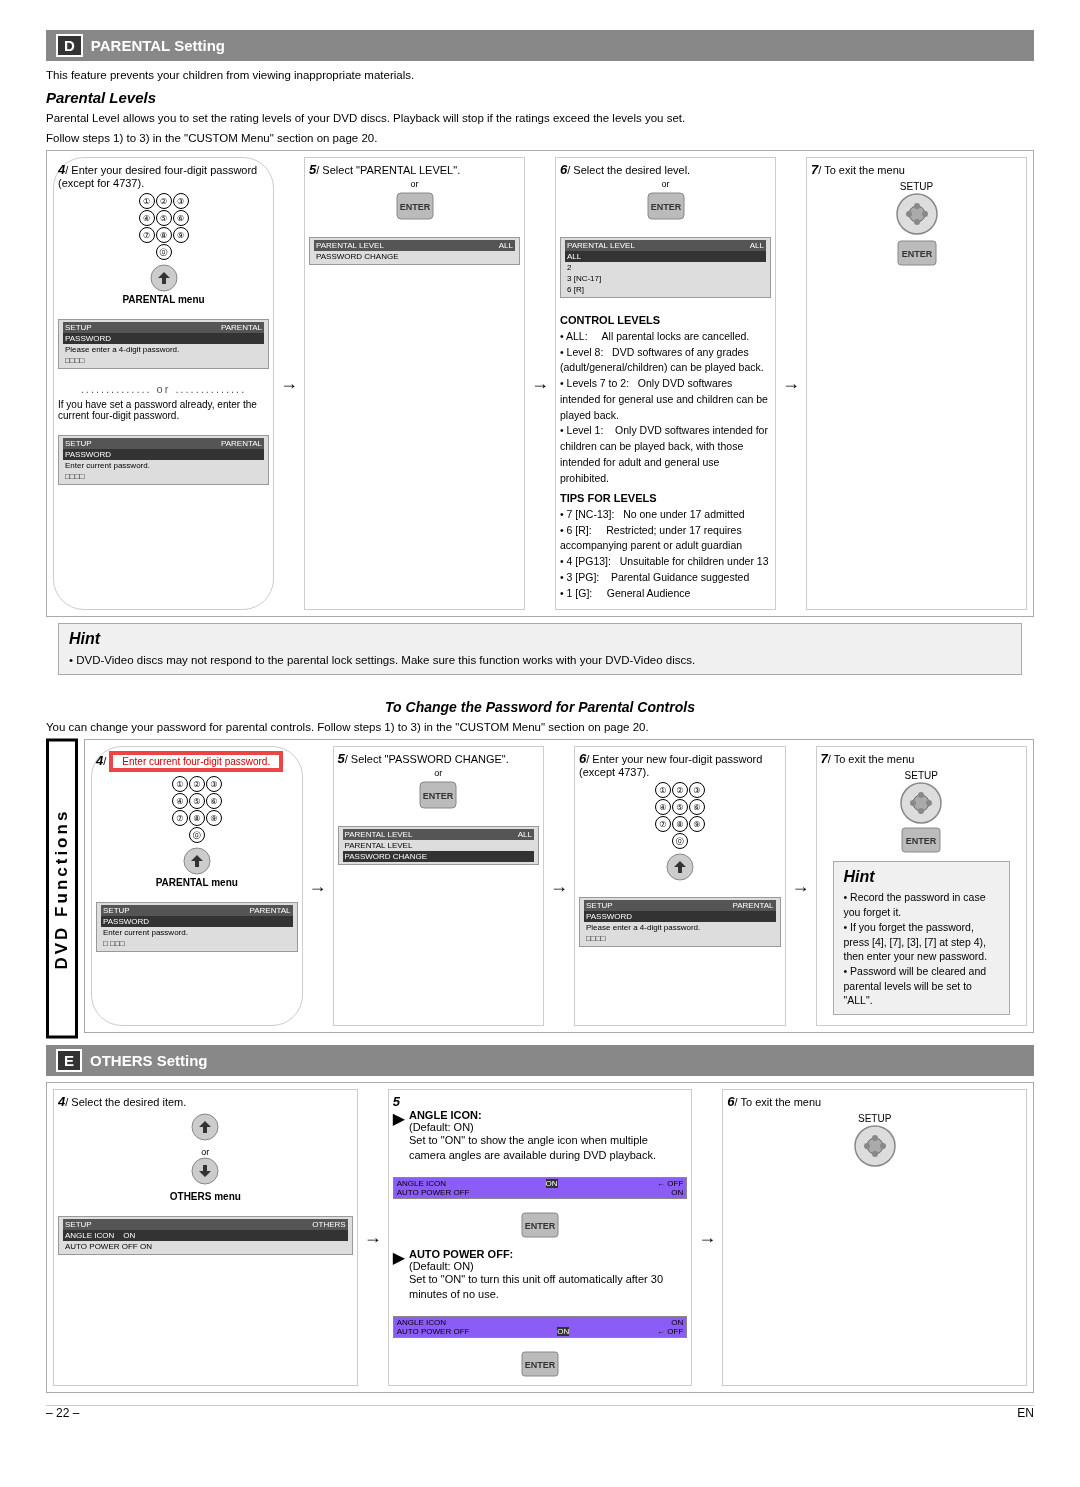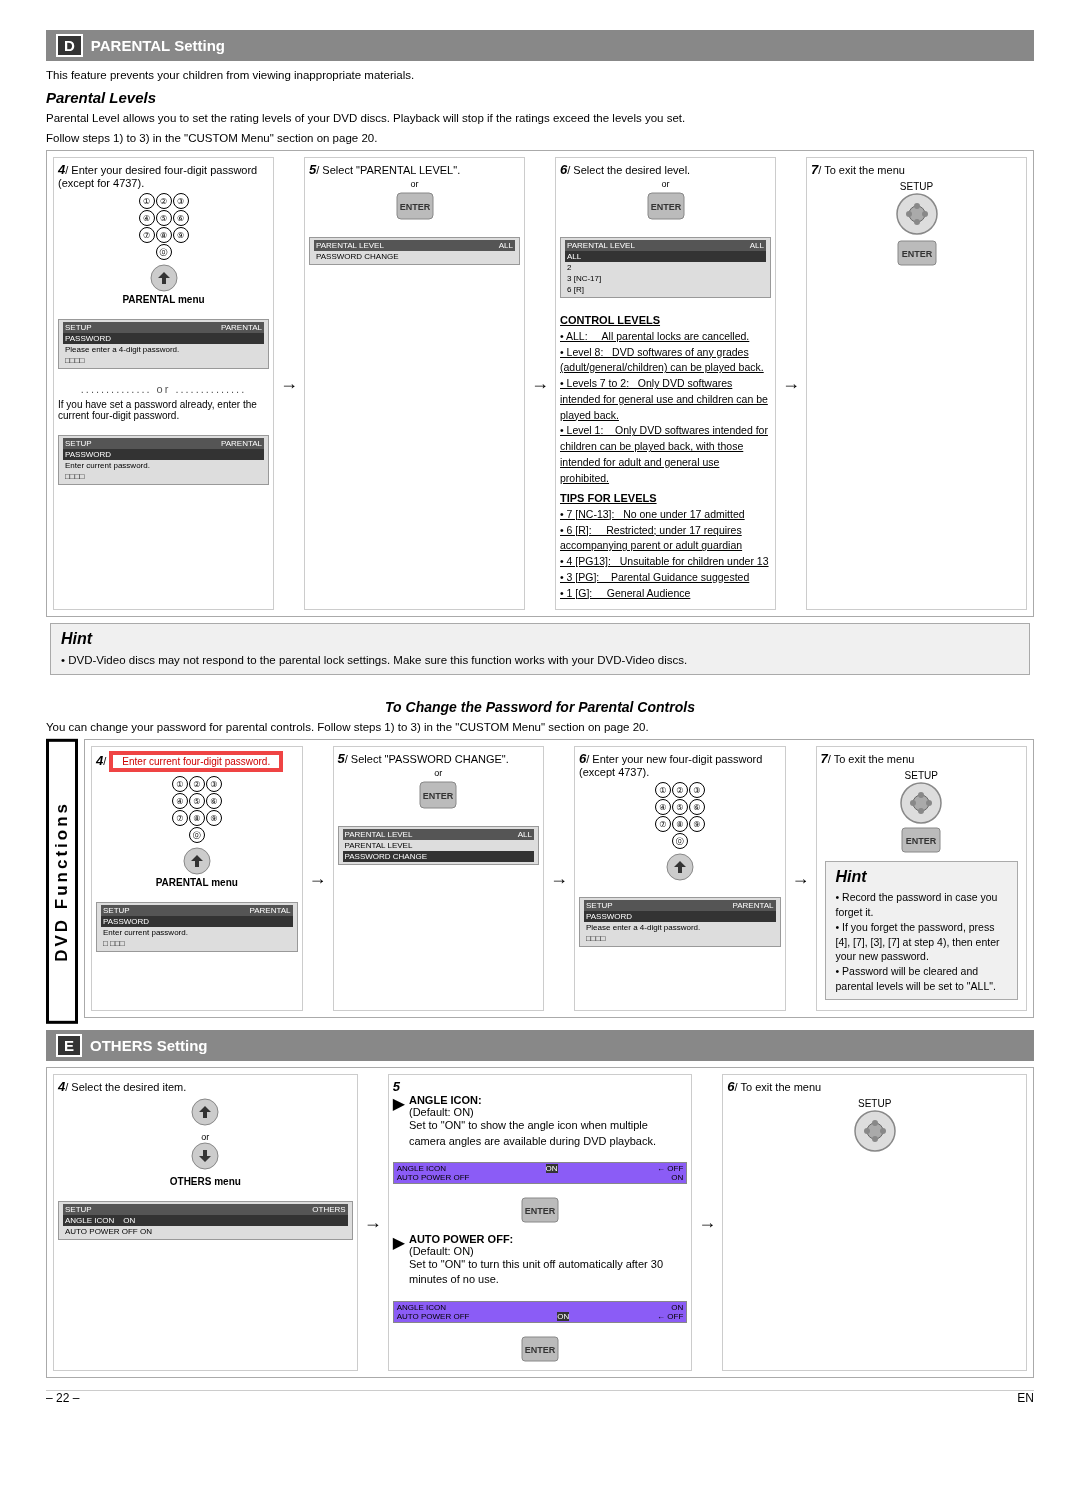--- a/index.html
+++ b/index.html
@@ -122,33 +122,32 @@
     .screen-mock .highlight {
       background: #333;
       color: #fff;
     }
 
     
     .control-levels {
       font-size: 11px;
       margin: 4px 0;
       line-height: 1.5;
-      text-decoration: underline;
     }
     .control-levels .bold-label {
       font-weight: bold;
       font-size: 11px;
     }
 
     
     .hint-box {
       background: #f0f0f0;
       border: 1px solid #aaa;
       padding: 6px 10px;
-      margin: 6px 4px;
+      margin: 6px 12px;
     }
     .hint-box .hint-title {
       font-style: italic;
       font-weight: bold;
       font-size: 16px;
       margin-bottom: 4px;
     }
     .hint-box p {
       font-size: 11.5px;
       line-height: 1.4;
@@ -177,20 +176,21 @@
       text-align: center;
       font-size: 11px;
       color: #555;
       letter-spacing: 2px;
       margin: 4px 0;
     }
 
     .step4-col {
       width: 200px;
       min-width: 200px;
+      border-radius: 31px;
     }
     .step5-col {
       width: 140px;
       min-width: 140px;
     }
     .step6-col {
       flex: 1;
     }
     .step7-col {
       width: 110px;

